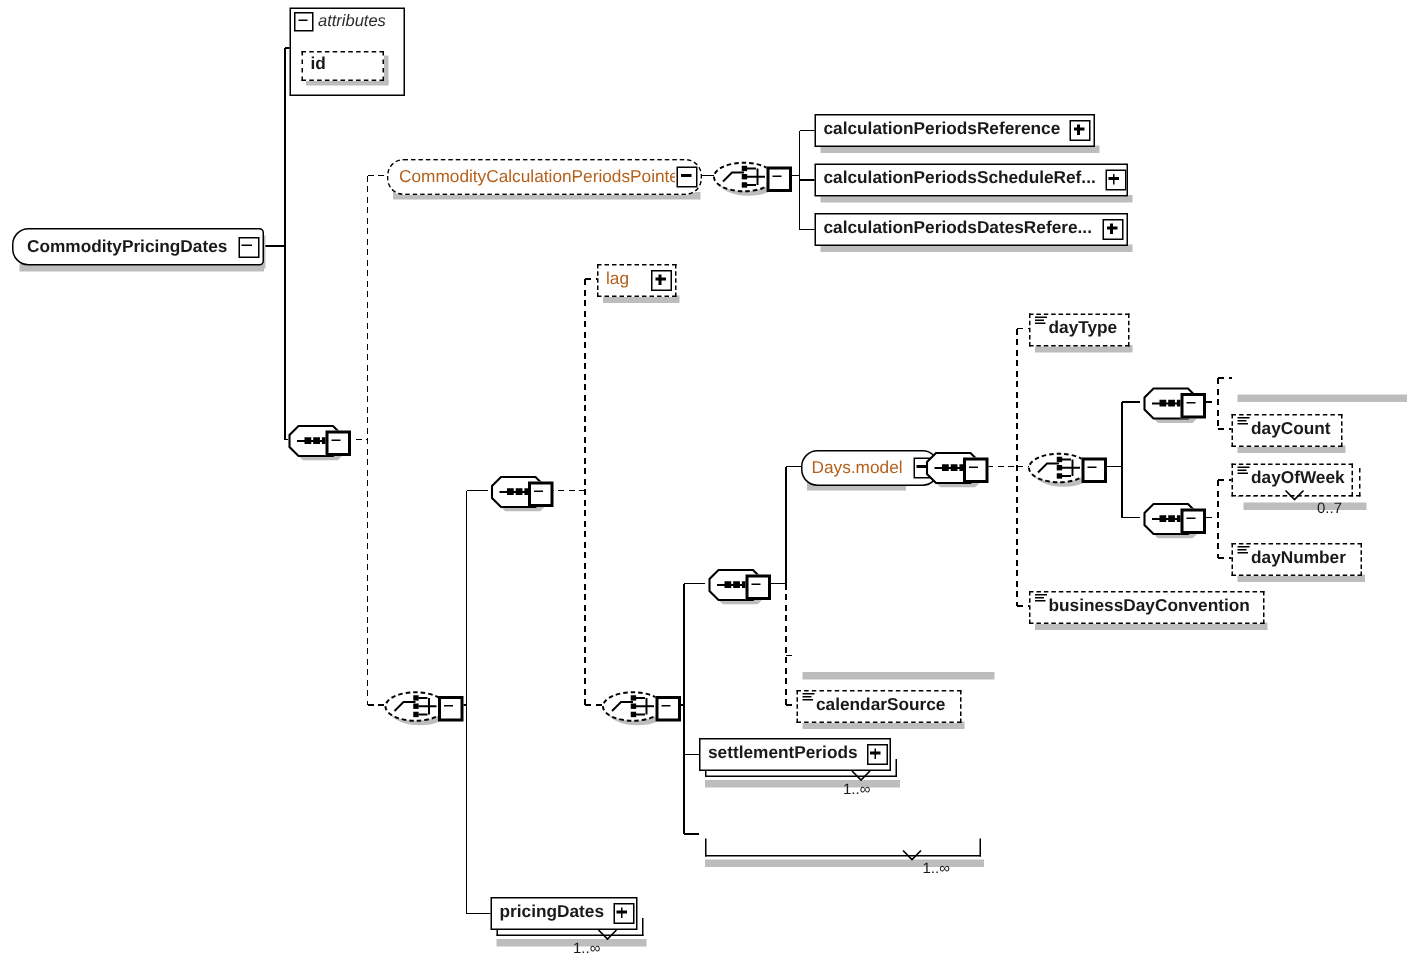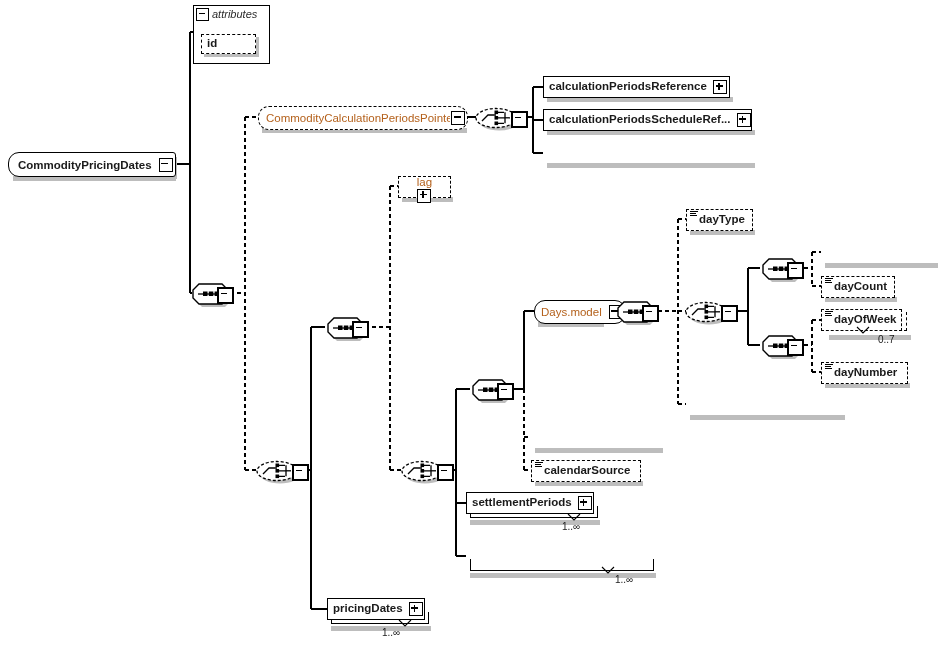--- a/index.html
+++ b/index.html
@@ -212,23 +212,27 @@
     <span class="pm plus"></span>
   </div>
 
   <div class="shadow" style="left:547px;top:130px;width:208px;height:5px;"></div>
   <div class="node bd-solid" style="left:543px;top:109px;width:209px;">
     <span class="lbl" style="flex:1;">calculationPeriodsScheduleRef...</span>
     <span class="pm plus"></span>
   </div>
 
   <div class="shadow" style="left:547px;top:163px;width:208px;height:5px;"></div>
+  <div class="node bd-solid" style="left:543px;top:142px;width:209px;">
+    <span class="lbl" style="flex:1;">calculationPeriodsDatesRefere...</span>
+    <span class="pm plus"></span>
+  </div>
 
   <div class="shadow" style="left:402px;top:197px;width:51px;height:5px;"></div>
-  <div class="node bd-dash" style="left:398px;top:176px;width:53px;flex-direction:column;">
+  <div class="node bd-dash" style="left:398px;top:176px;width:53px;">
     <span class="lbl" style="flex:1;font-weight:normal;color:#b4611c;">lag</span>
     <span class="pm plus"></span>
   </div>
 
   <div class="conn" style="left:255px;top:458px;">
     <svg width="50" height="26" viewBox="0 0 50 26">
       <ellipse cx="25" cy="16" rx="20" ry="9.5" fill="#bdbdbd"></ellipse>
       <ellipse cx="22" cy="13" rx="20" ry="9.5" fill="#fff" stroke="#000" stroke-width="1.3" stroke-dasharray="3,2"></ellipse>
       <path d="M8,16 L14,10 L22,10" stroke="#000" stroke-width="1.3" fill="none"></path>
       <rect x="20.5" y="5.5" width="3.6" height="3.6" fill="#000"></rect>
@@ -375,20 +379,28 @@
   <div class="node bd-dash" style="left:821px;top:362px;width:87px;">
     <span class="tico">
         <i></i>
         <i></i>
         <i></i>
       </span>
     <span class="lbl" style="padding-left:12px;">dayNumber</span>
   </div>
 
   <div class="shadow" style="left:690px;top:415px;width:155px;height:5px;"></div>
+  <div class="node bd-dash" style="left:686px;top:394px;width:157px;">
+    <span class="tico">
+        <i></i>
+        <i></i>
+        <i></i>
+      </span>
+    <span class="lbl" style="padding-left:12px;">businessDayConvention</span>
+  </div>
 
   <div class="shadow" style="left:535px;top:448px;width:128px;height:5px;"></div>
 
   <div class="shadow" style="left:535px;top:481px;width:108px;height:5px;"></div>
   <div class="node bd-dash" style="left:531px;top:460px;width:110px;">
     <span class="tico">
         <i></i>
         <i></i>
         <i></i>
       </span>

